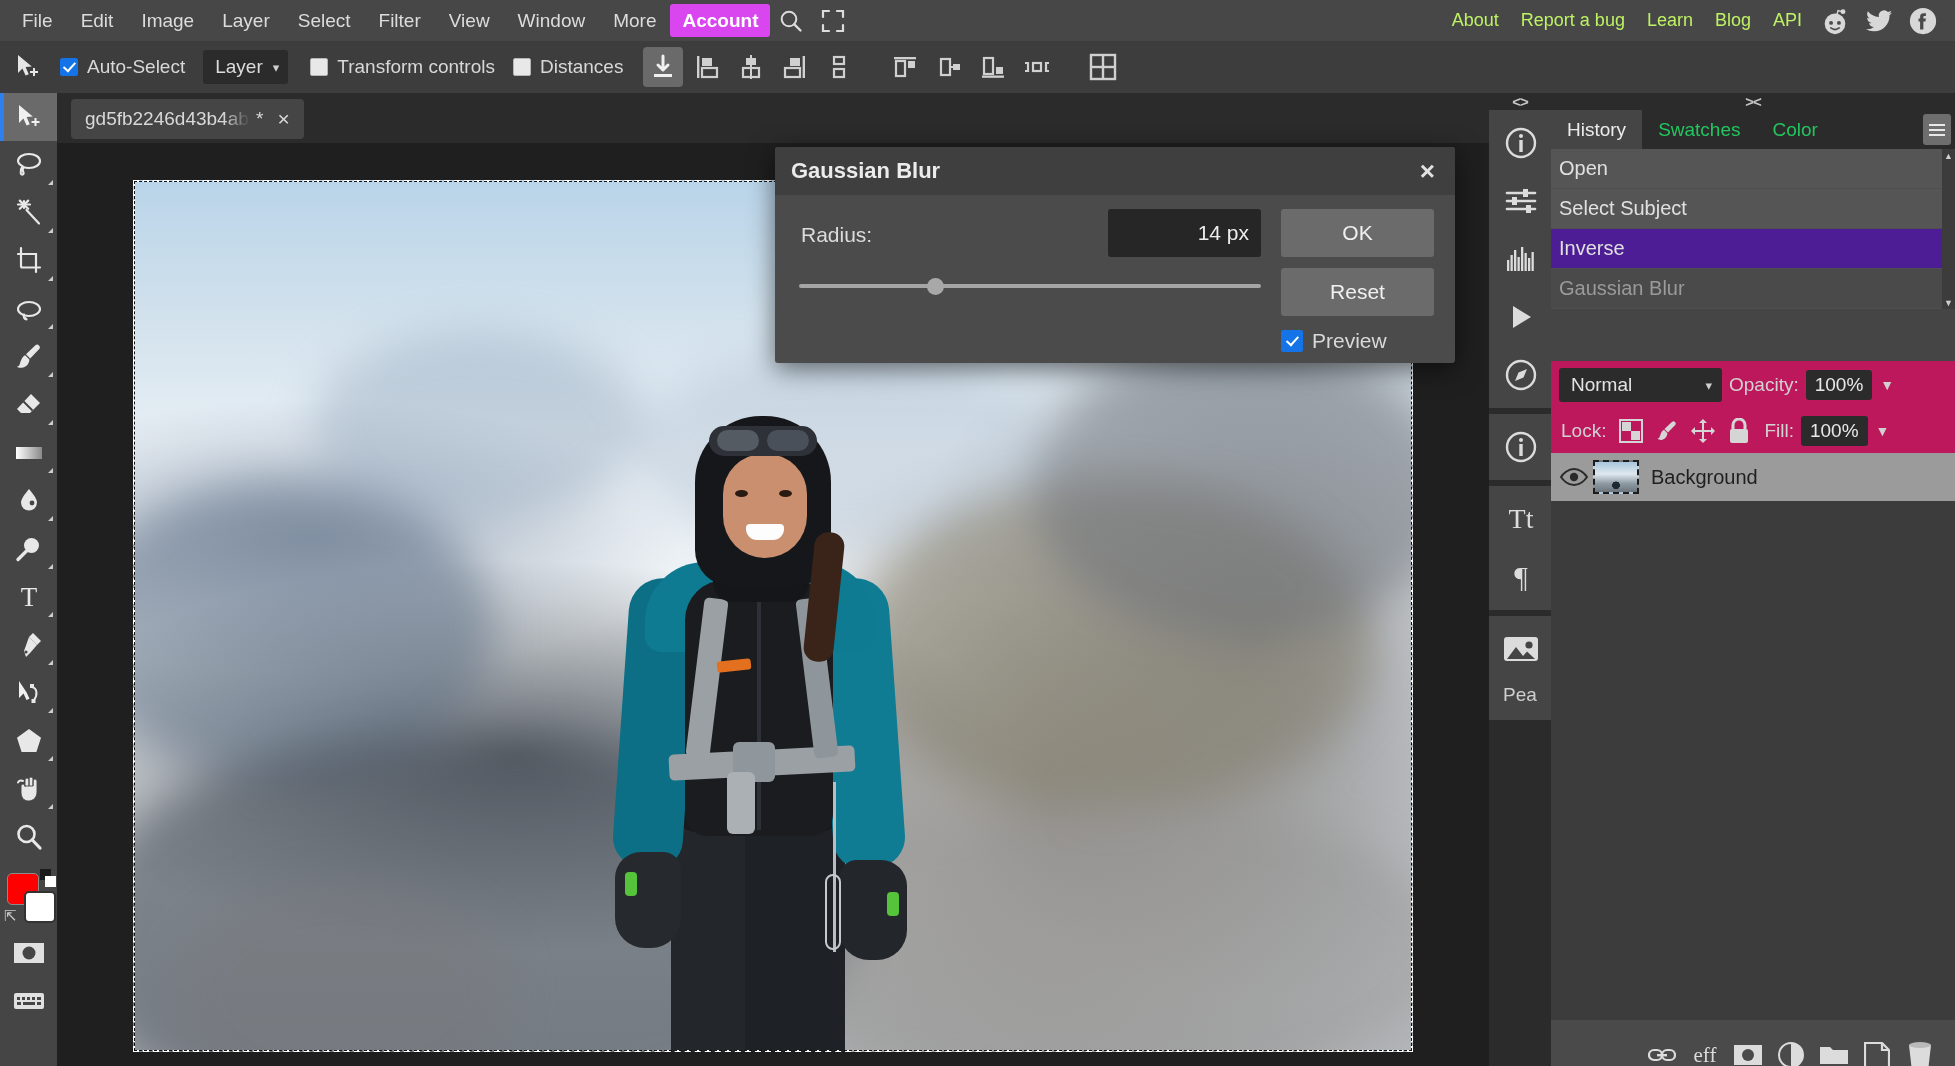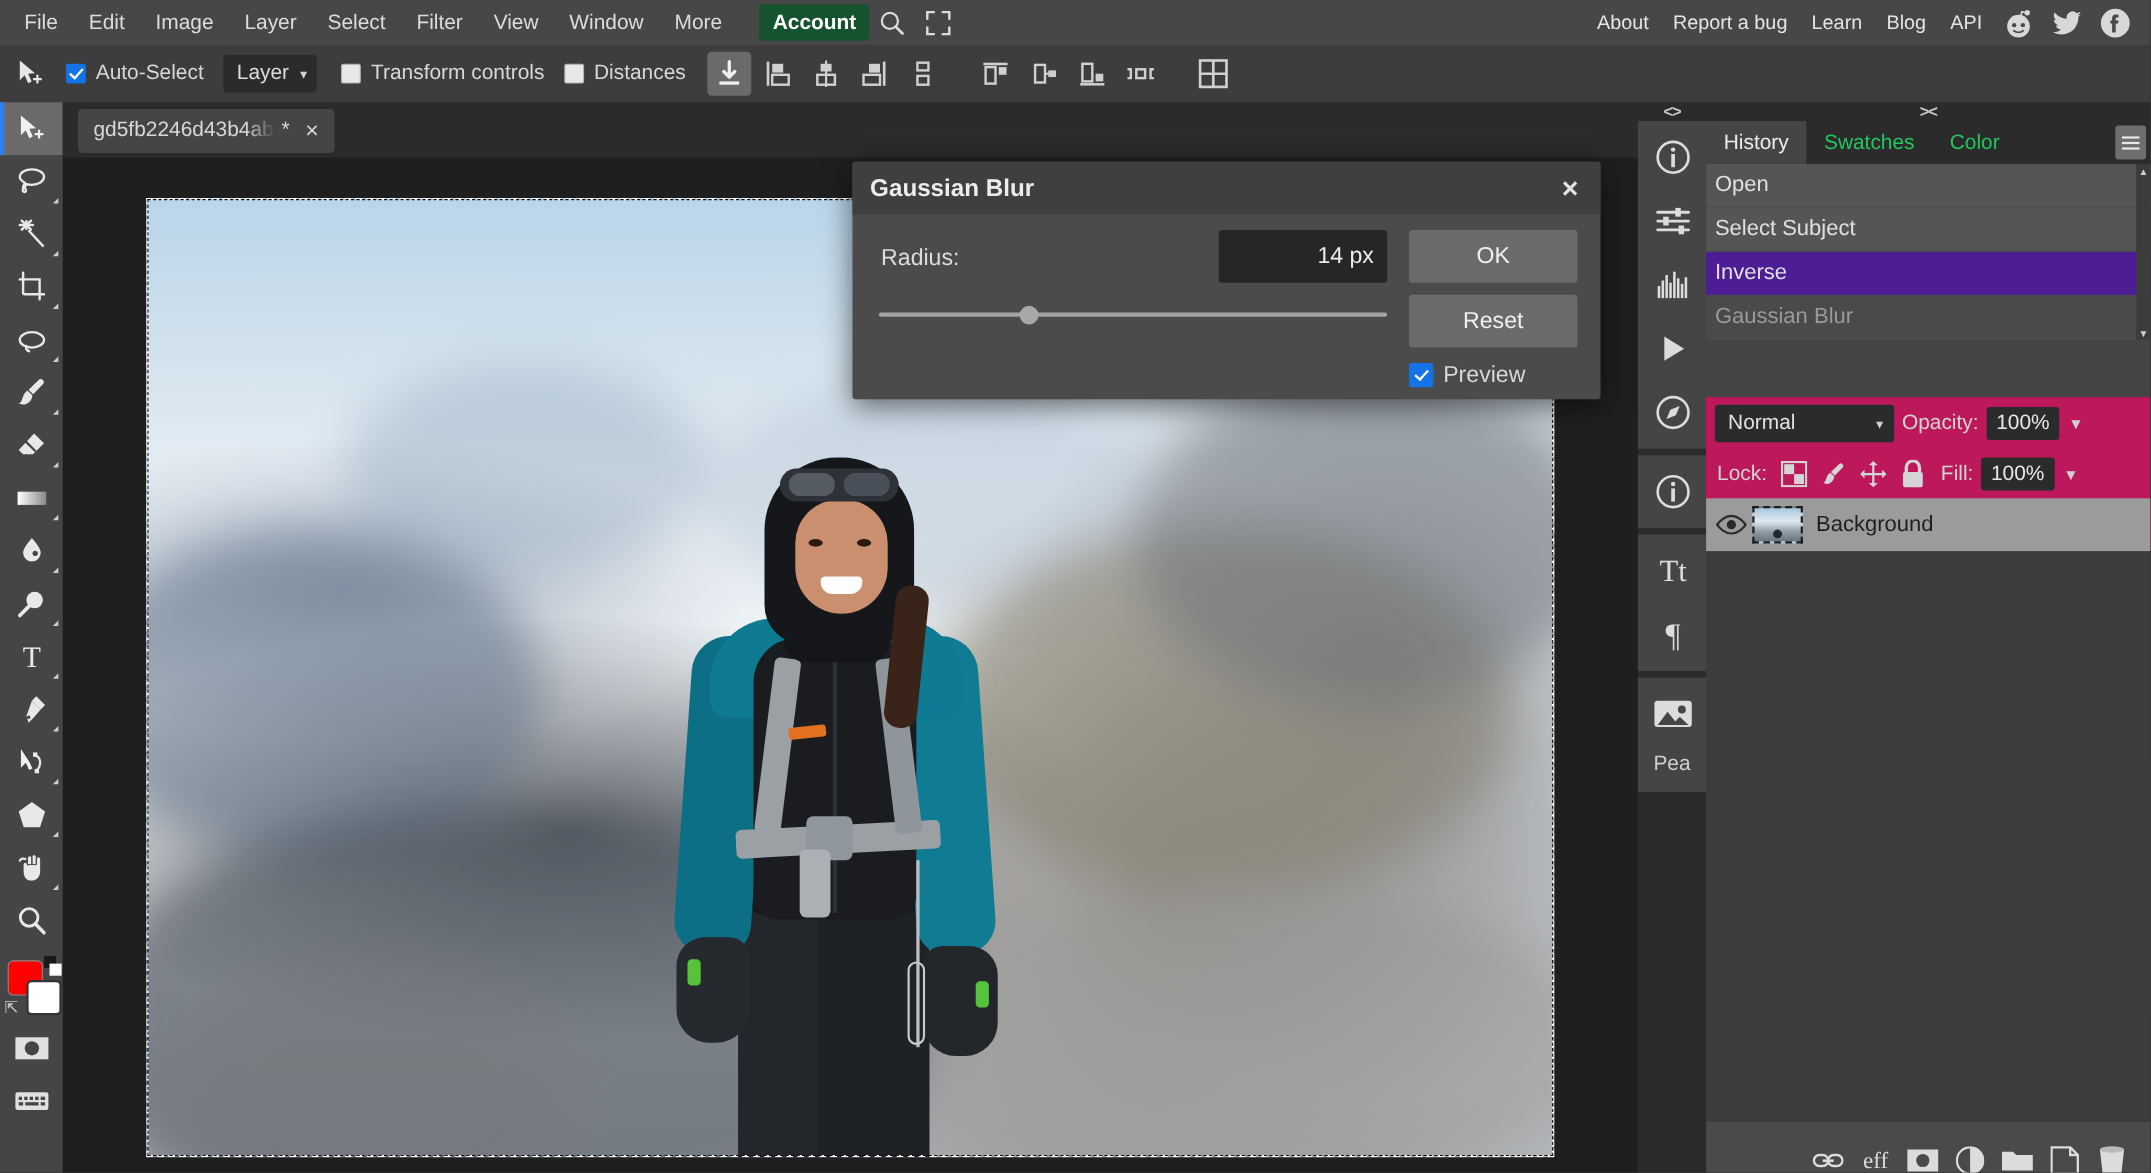--- a/index.html
+++ b/index.html
@@ -17,33 +17,33 @@
     position: absolute; top: 0; left: 0; width: 1955px; height: 41px;
     background: #474747;
     display: flex; align-items: center;
   }
   .menu-left { display: flex; align-items: center; height: 41px; padding-left: 8px; }
   .menu-item {
     font-size: 19px; color: #dcdcdc; padding: 0 14px; height: 41px;
     line-height: 41px; cursor: default; white-space: nowrap;
   }
   .menu-item.account {
-    background: #14532d; color: #ffffff; font-weight: bold;
-    border-radius: 3px; height: 33px; line-height: 33px; margin-left: 20px;
+    background: #d946ef; color: #ffffff; font-weight: bold;
+    border-radius: 3px; height: 33px; line-height: 33px; margin-left: 0;
     padding: 0 12px;
   }
   .menu-icon-btn {
     width: 42px; height: 41px; display: flex; align-items: center; justify-content: center;
     cursor: default;
   }
   .menu-right {
     position: absolute; right: 10px; top: 0; height: 41px;
     display: flex; align-items: center;
   }
-  .menu-right .menu-item { font-size: 18px; padding: 0 11px; color: #e5e5e5; }
+  .menu-right .menu-item { font-size: 18px; padding: 0 11px; color: #bef264; }
   .social { width: 34px; height: 34px; margin: 0 5px; display: flex;
             align-items: center; justify-content: center; cursor: default; }
 
   
   .optionsbar {
     position: absolute; top: 41px; left: 0; width: 1955px; height: 52px;
     background: #3d3d3d;
     display: flex; align-items: center; padding-left: 8px;
   }
   .opt-tool-icon {

